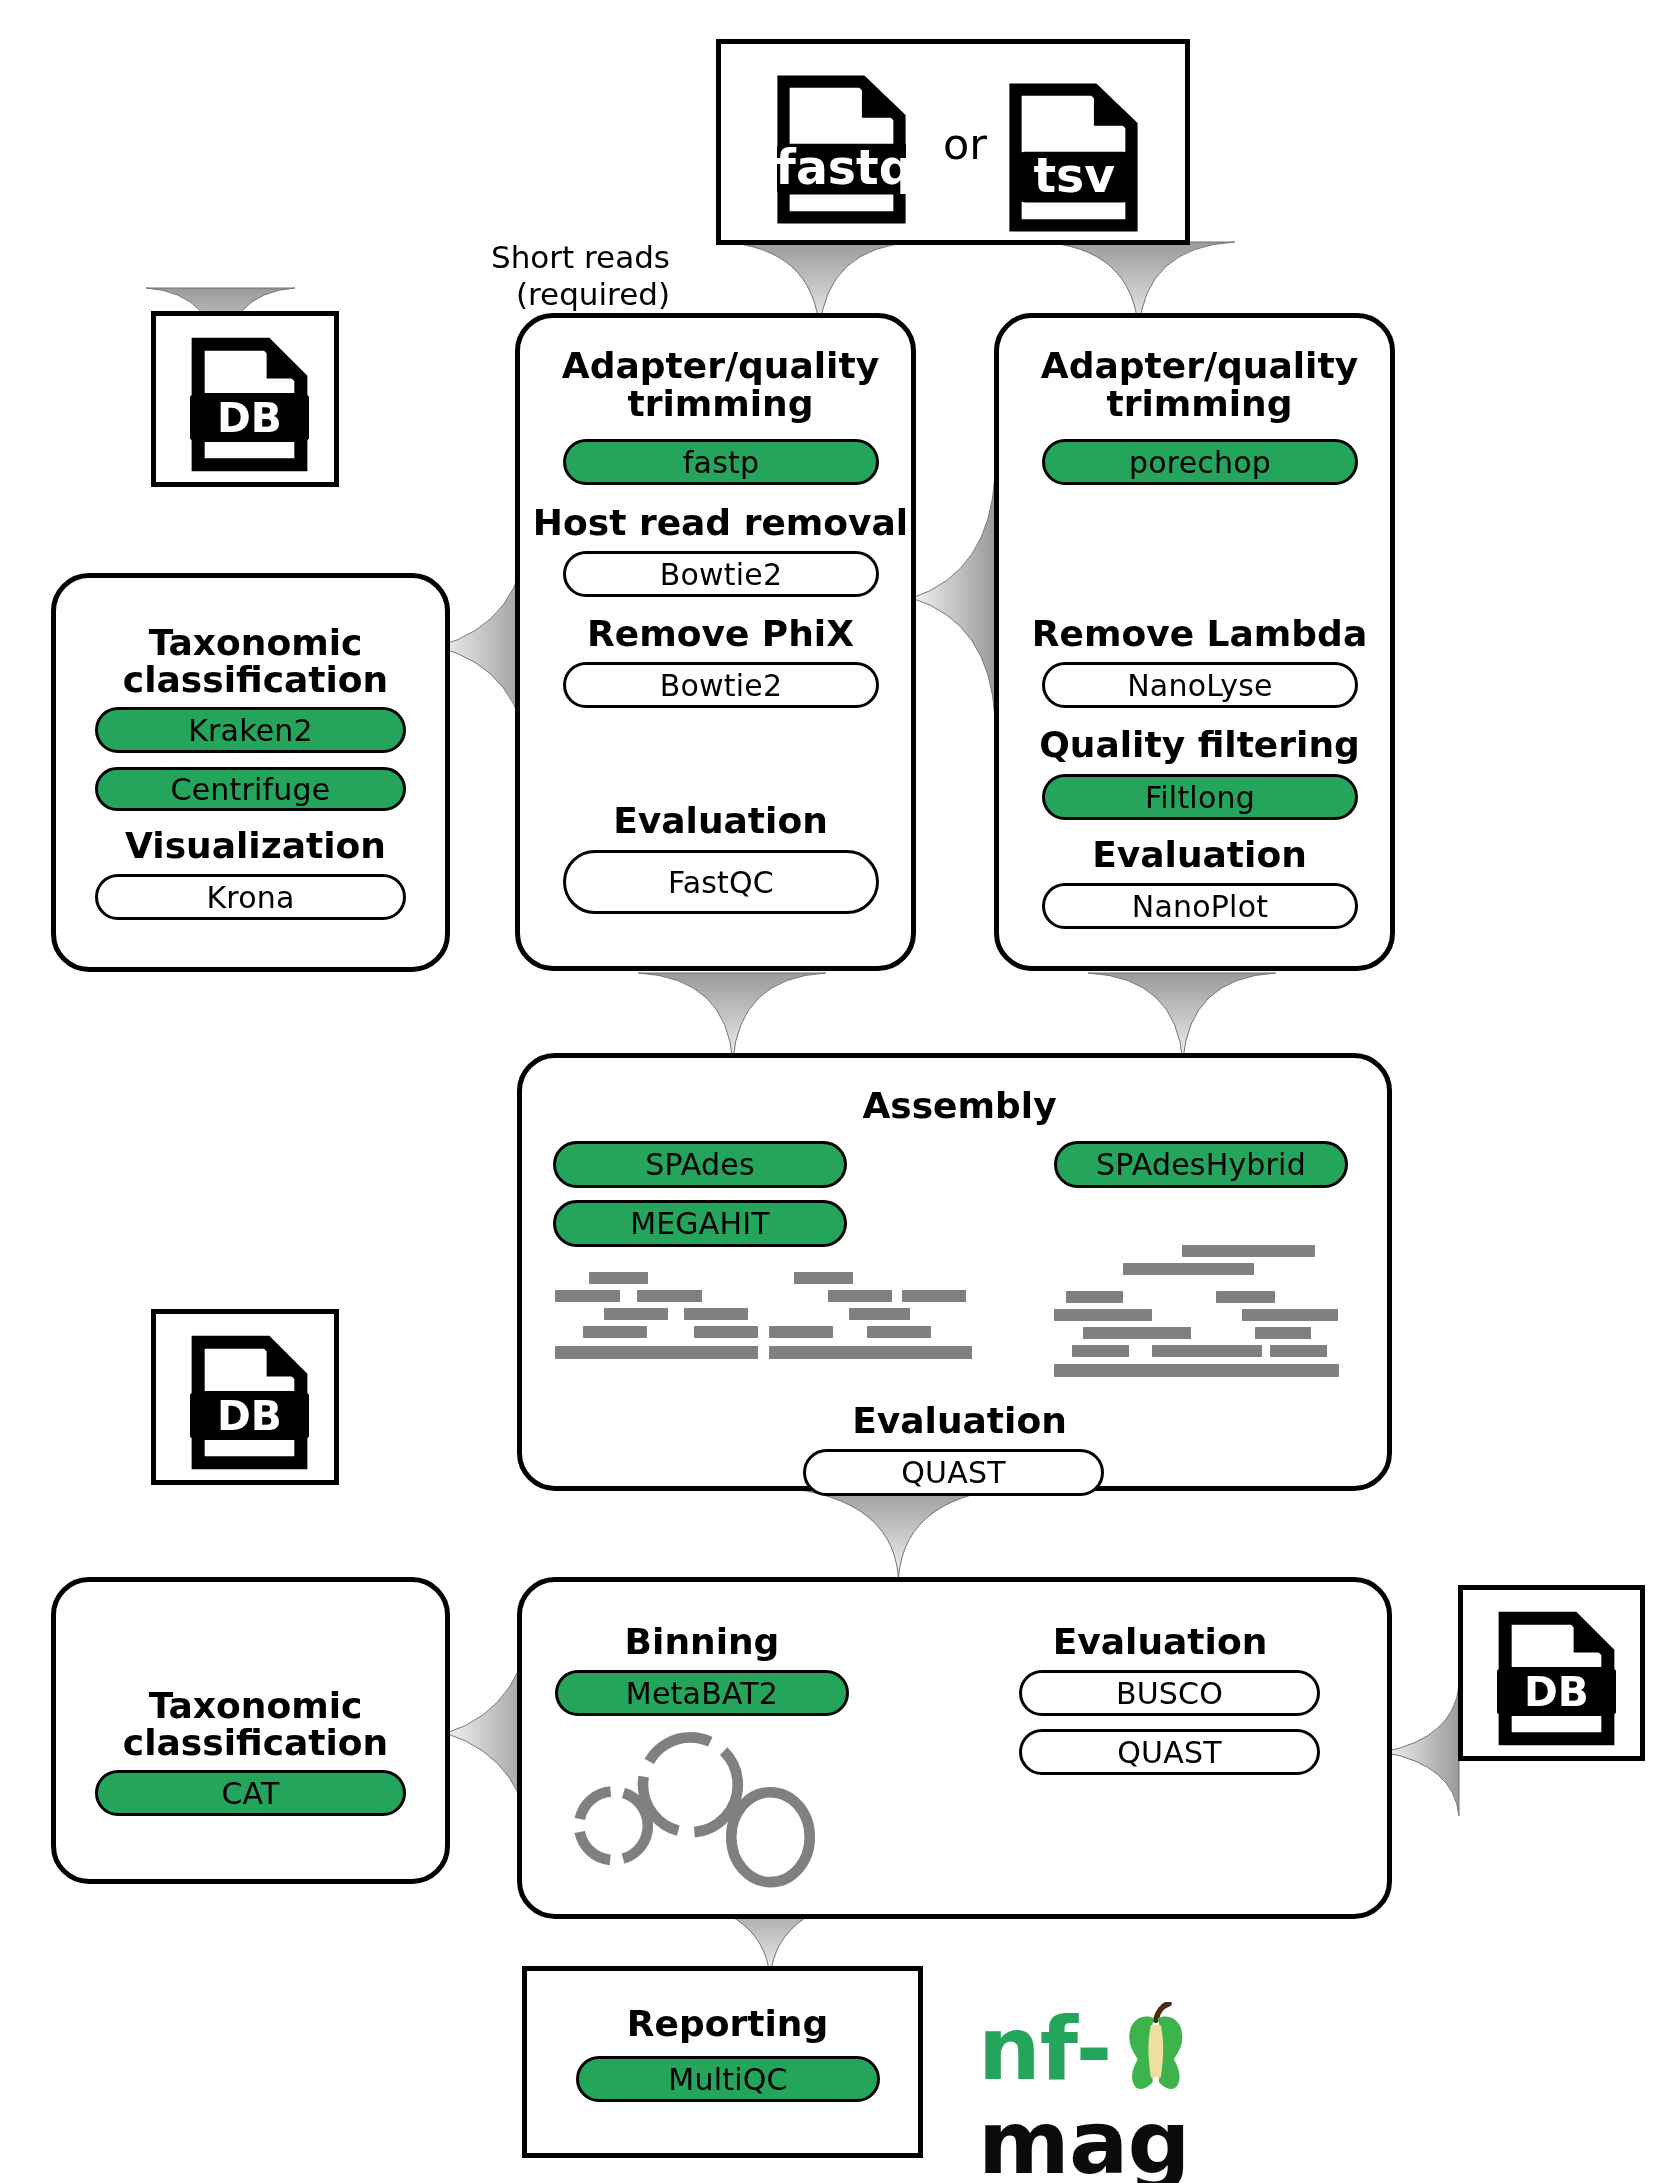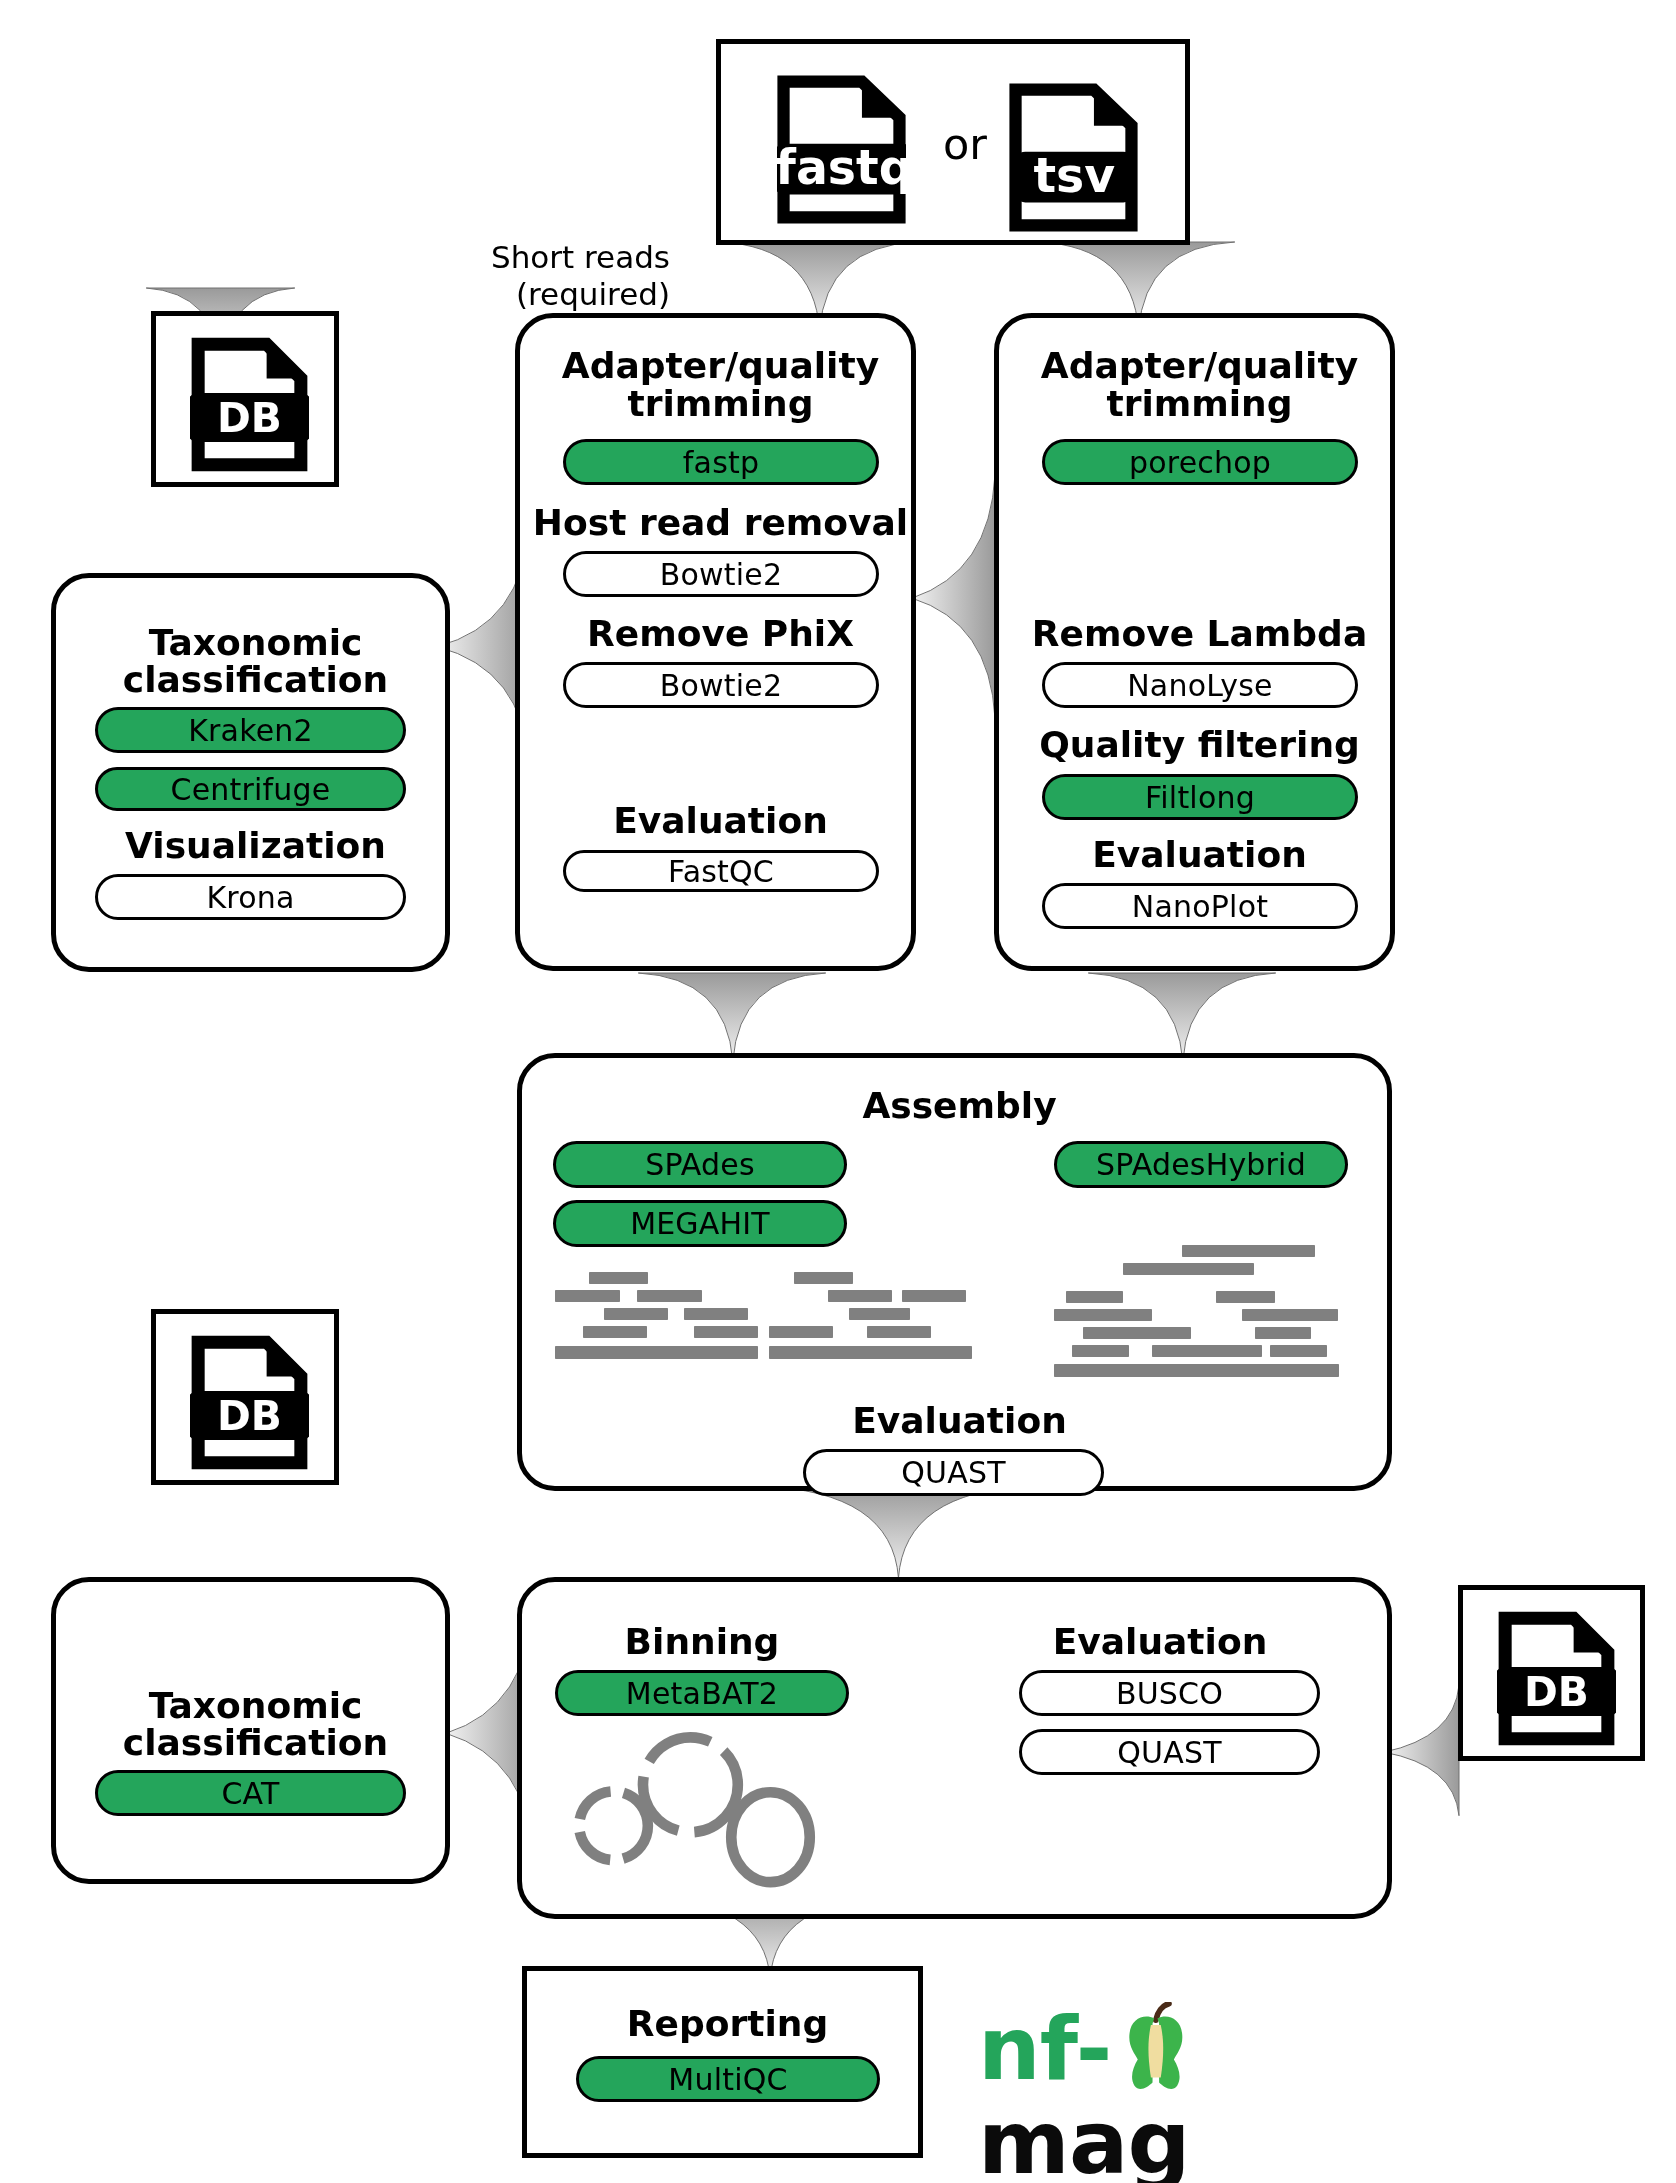--- a/index.html
+++ b/index.html
@@ -201,21 +201,21 @@
     </div>
     <div class="pill green" style="left:43px;top:121px;width:316px;height:46px;">fastp</div>
 
     <div class="hd s44" style="left:0;top:186px;width:401px;">Host read removal</div>
     <div class="pill" style="left:43px;top:233px;width:316px;height:46px;">Bowtie2</div>
 
     <div class="hd s44" style="left:0;top:297px;width:401px;">Remove PhiX</div>
     <div class="pill" style="left:43px;top:344px;width:316px;height:46px;">Bowtie2</div>
 
     <div class="hd s44" style="left:0;top:484px;width:401px;">Evaluation</div>
-    <div class="pill" style="left:43px;top:532px;width:316px;height:42px;">FastQC</div>
+    <div class="pill" style="left:43px;top:532px;width:316px;height:64px;">FastQC</div>
   </div>
 
   <div class="box round" style="left:994px;top:313px;width:401px;height:658px;">
     <div class="hd s44" style="left:0;top:29.4px;width:401px;">
       <div>Adapter/quality trimming</div>
     </div>
     <div class="pill green" style="left:43px;top:121px;width:316px;height:46px;">porechop</div>
 
     <div class="hd s44" style="left:0;top:297px;width:401px;">Remove Lambda</div>
     <div class="pill" style="left:43px;top:344px;width:316px;height:46px;">NanoLyse</div>

